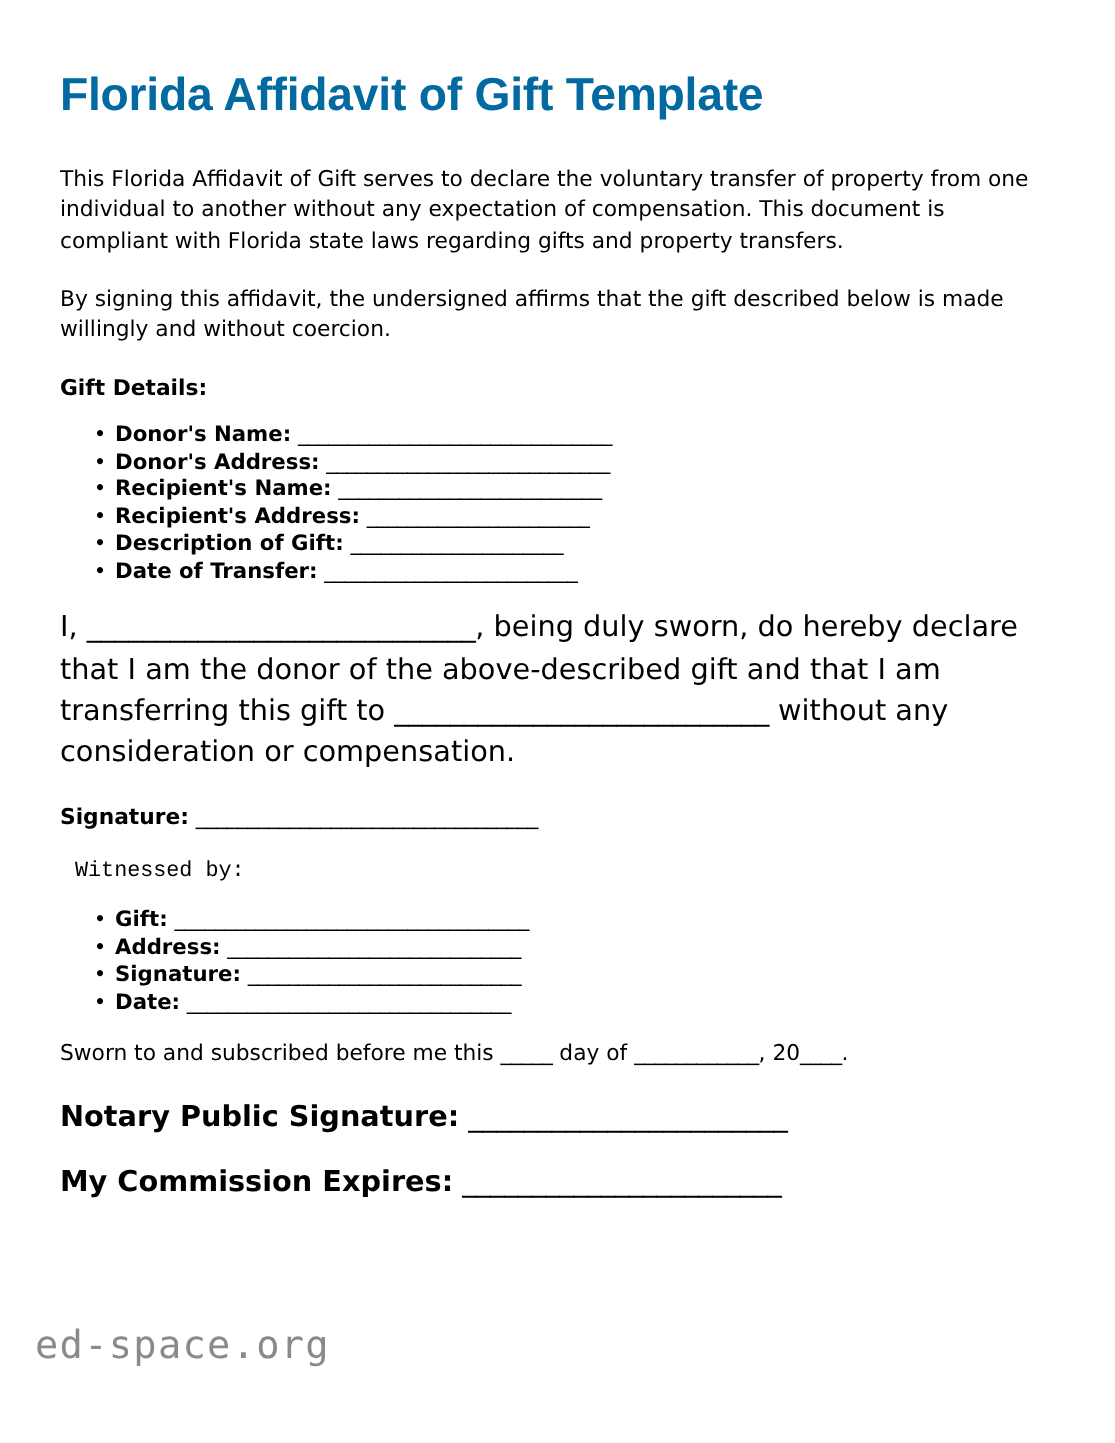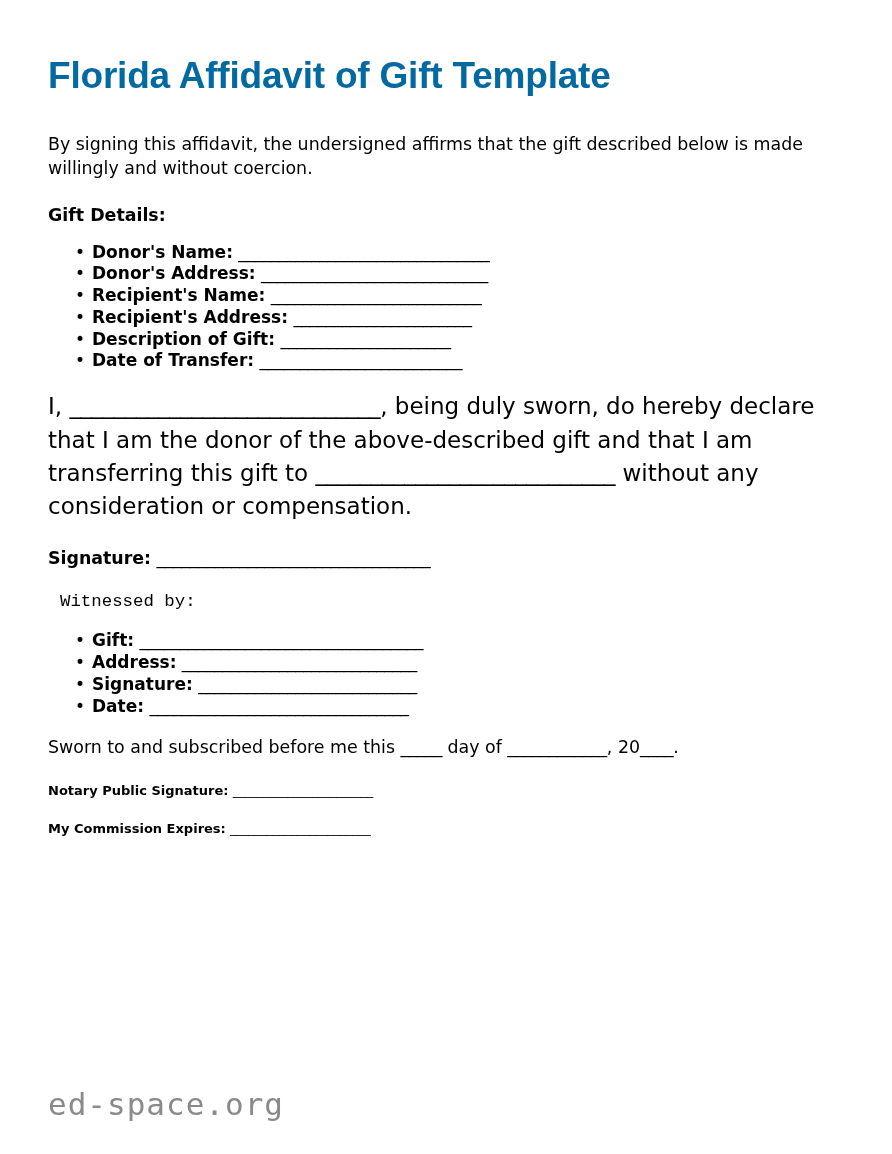--- a/index.html
+++ b/index.html
@@ -92,47 +92,47 @@
     line-height: 1.4;
     margin: 0 0 16px 12px;
     font-family: Liberation Mono, monospace;
   }
   .sworn {
     font-size: 17.4px;
     line-height: 1.4;
     margin: 18px 0 22px 0;
   }
   .notary-field {
-    font-size: 13px;
+    font-size: 23px;
     line-height: 1.4;
     margin: 0 0 20px 0;
     white-space: nowrap;
   }
   .notary-field .lbl { font-weight: bold; }
   .watermark {
     position: absolute;
     left: 28px;
-    top: 1086px;
+    top: 1058px;
     font-family: "DejaVu Sans Mono", monospace;
     font-size: 31px;
     letter-spacing: 1px;
     color: #8a8a8a;
     white-space: nowrap;
-    margin-left: 20px;
   }
 </style>
 </head>
 <body>
 
 <div class="page">
 
   <div class="content">
 
     <h1 class="doc-title">Florida Affidavit of Gift Template</h1>
 
+    <p class="para">This Florida Affidavit of Gift serves to declare the voluntary transfer of property from one individual to another without any expectation of compensation. This document is compliant with Florida state laws regarding gifts and property transfers.</p>
 
     <p class="para">By signing this affidavit, the undersigned affirms that the gift described below is made willingly and without coercion.</p>
 
     <div class="section-head">Gift Details:</div>
 
     <ul class="fields">
       <li><span class="lbl">Donor's Name:</span> <span class="blank">_______________________________</span></li>
       <li><span class="lbl">Donor's Address:</span> <span class="blank">____________________________</span></li>
       <li><span class="lbl">Recipient's Name:</span> <span class="blank">__________________________</span></li>
       <li><span class="lbl">Recipient's Address:</span> <span class="blank">______________________</span></li>

